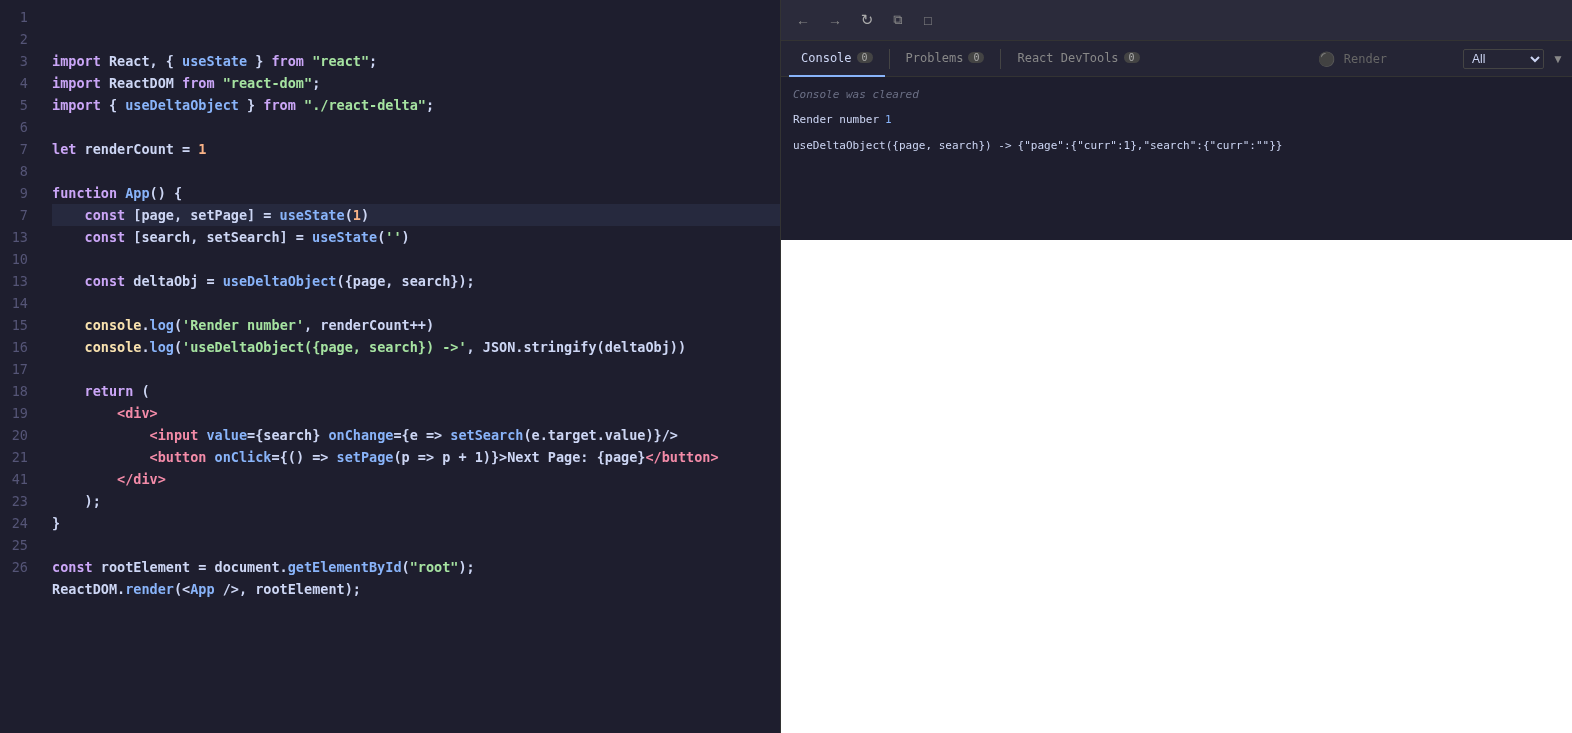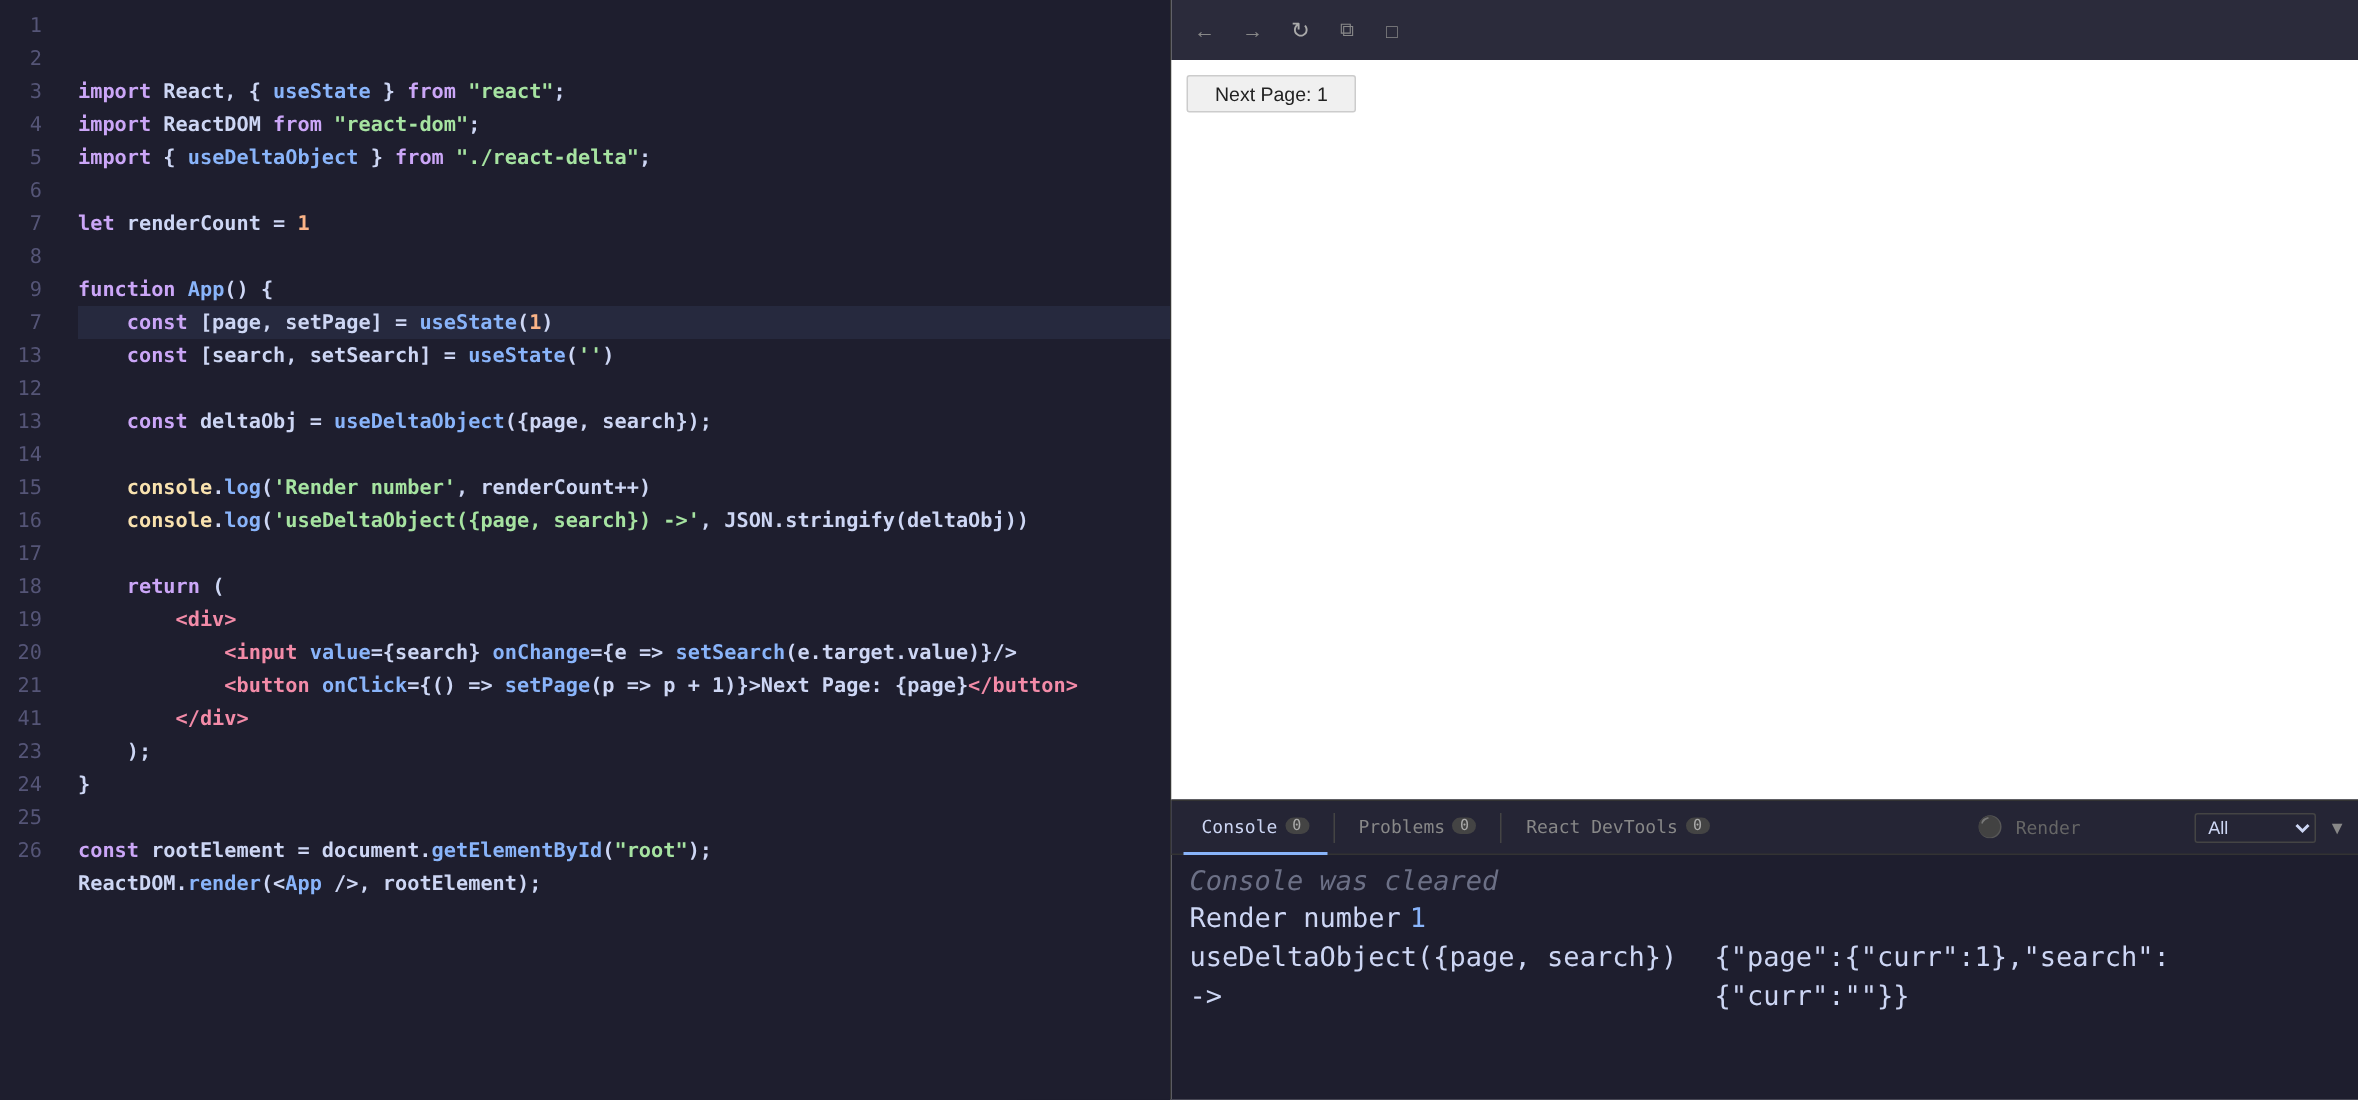--- a/index.html
+++ b/index.html
@@ -222,21 +222,21 @@
       border: none;
       color: #888;
       font-size: 12px;
       cursor: pointer;
     }
 
     #console-output {
       flex: 1;
       padding: 6px 12px;
       overflow-y: auto;
-      font-size: 18px;
+      font-size: 11px;
       font-family: 'Consolas', 'Monaco', monospace;
     }
 
     .console-cleared {
       color: #6c7086;
       font-style: italic;
       line-height: 24px;
     }
 
     .console-log-line {
@@ -265,21 +265,21 @@
         <div>2</div>
         <div>3</div>
         <div>4</div>
         <div>5</div>
         <div>6</div>
         <div>7</div>
         <div>8</div>
         <div>9</div>
         <div>7</div>
         <div>13</div>
-        <div>12</div>
+        <div>10</div>
         <div>13</div>
         <div>14</div>
         <div>15</div>
         <div>16</div>
         <div>17</div>
         <div>18</div>
         <div>19</div>
         <div>20</div>
         <div>21</div>
         <div>41</div>
@@ -298,23 +298,20 @@
   <div id="browser-toolbar">
     <button class="nav-btn" title="Back">←</button>
     <button class="nav-btn" title="Forward">→</button>
     <button class="refresh-btn" title="Refresh">↻</button>
     <div class="browser-icons">
       <button class="browser-icon-btn">⧉</button>
       <button class="browser-icon-btn">□</button>
     </div>
   </div>
 
-  <div id="browser-content">
-    <button id="next-page-btn">Next Page: 1</button>
-  </div>
 
   <div id="console-panel">
     <div id="console-tabs">
       <div class="console-tab active">
         <span>Console</span>
         <span class="tab-badge">0</span>
       </div>
       <div class="console-tab-divider"></div>
       <div class="console-tab">
         <span>Problems</span>

